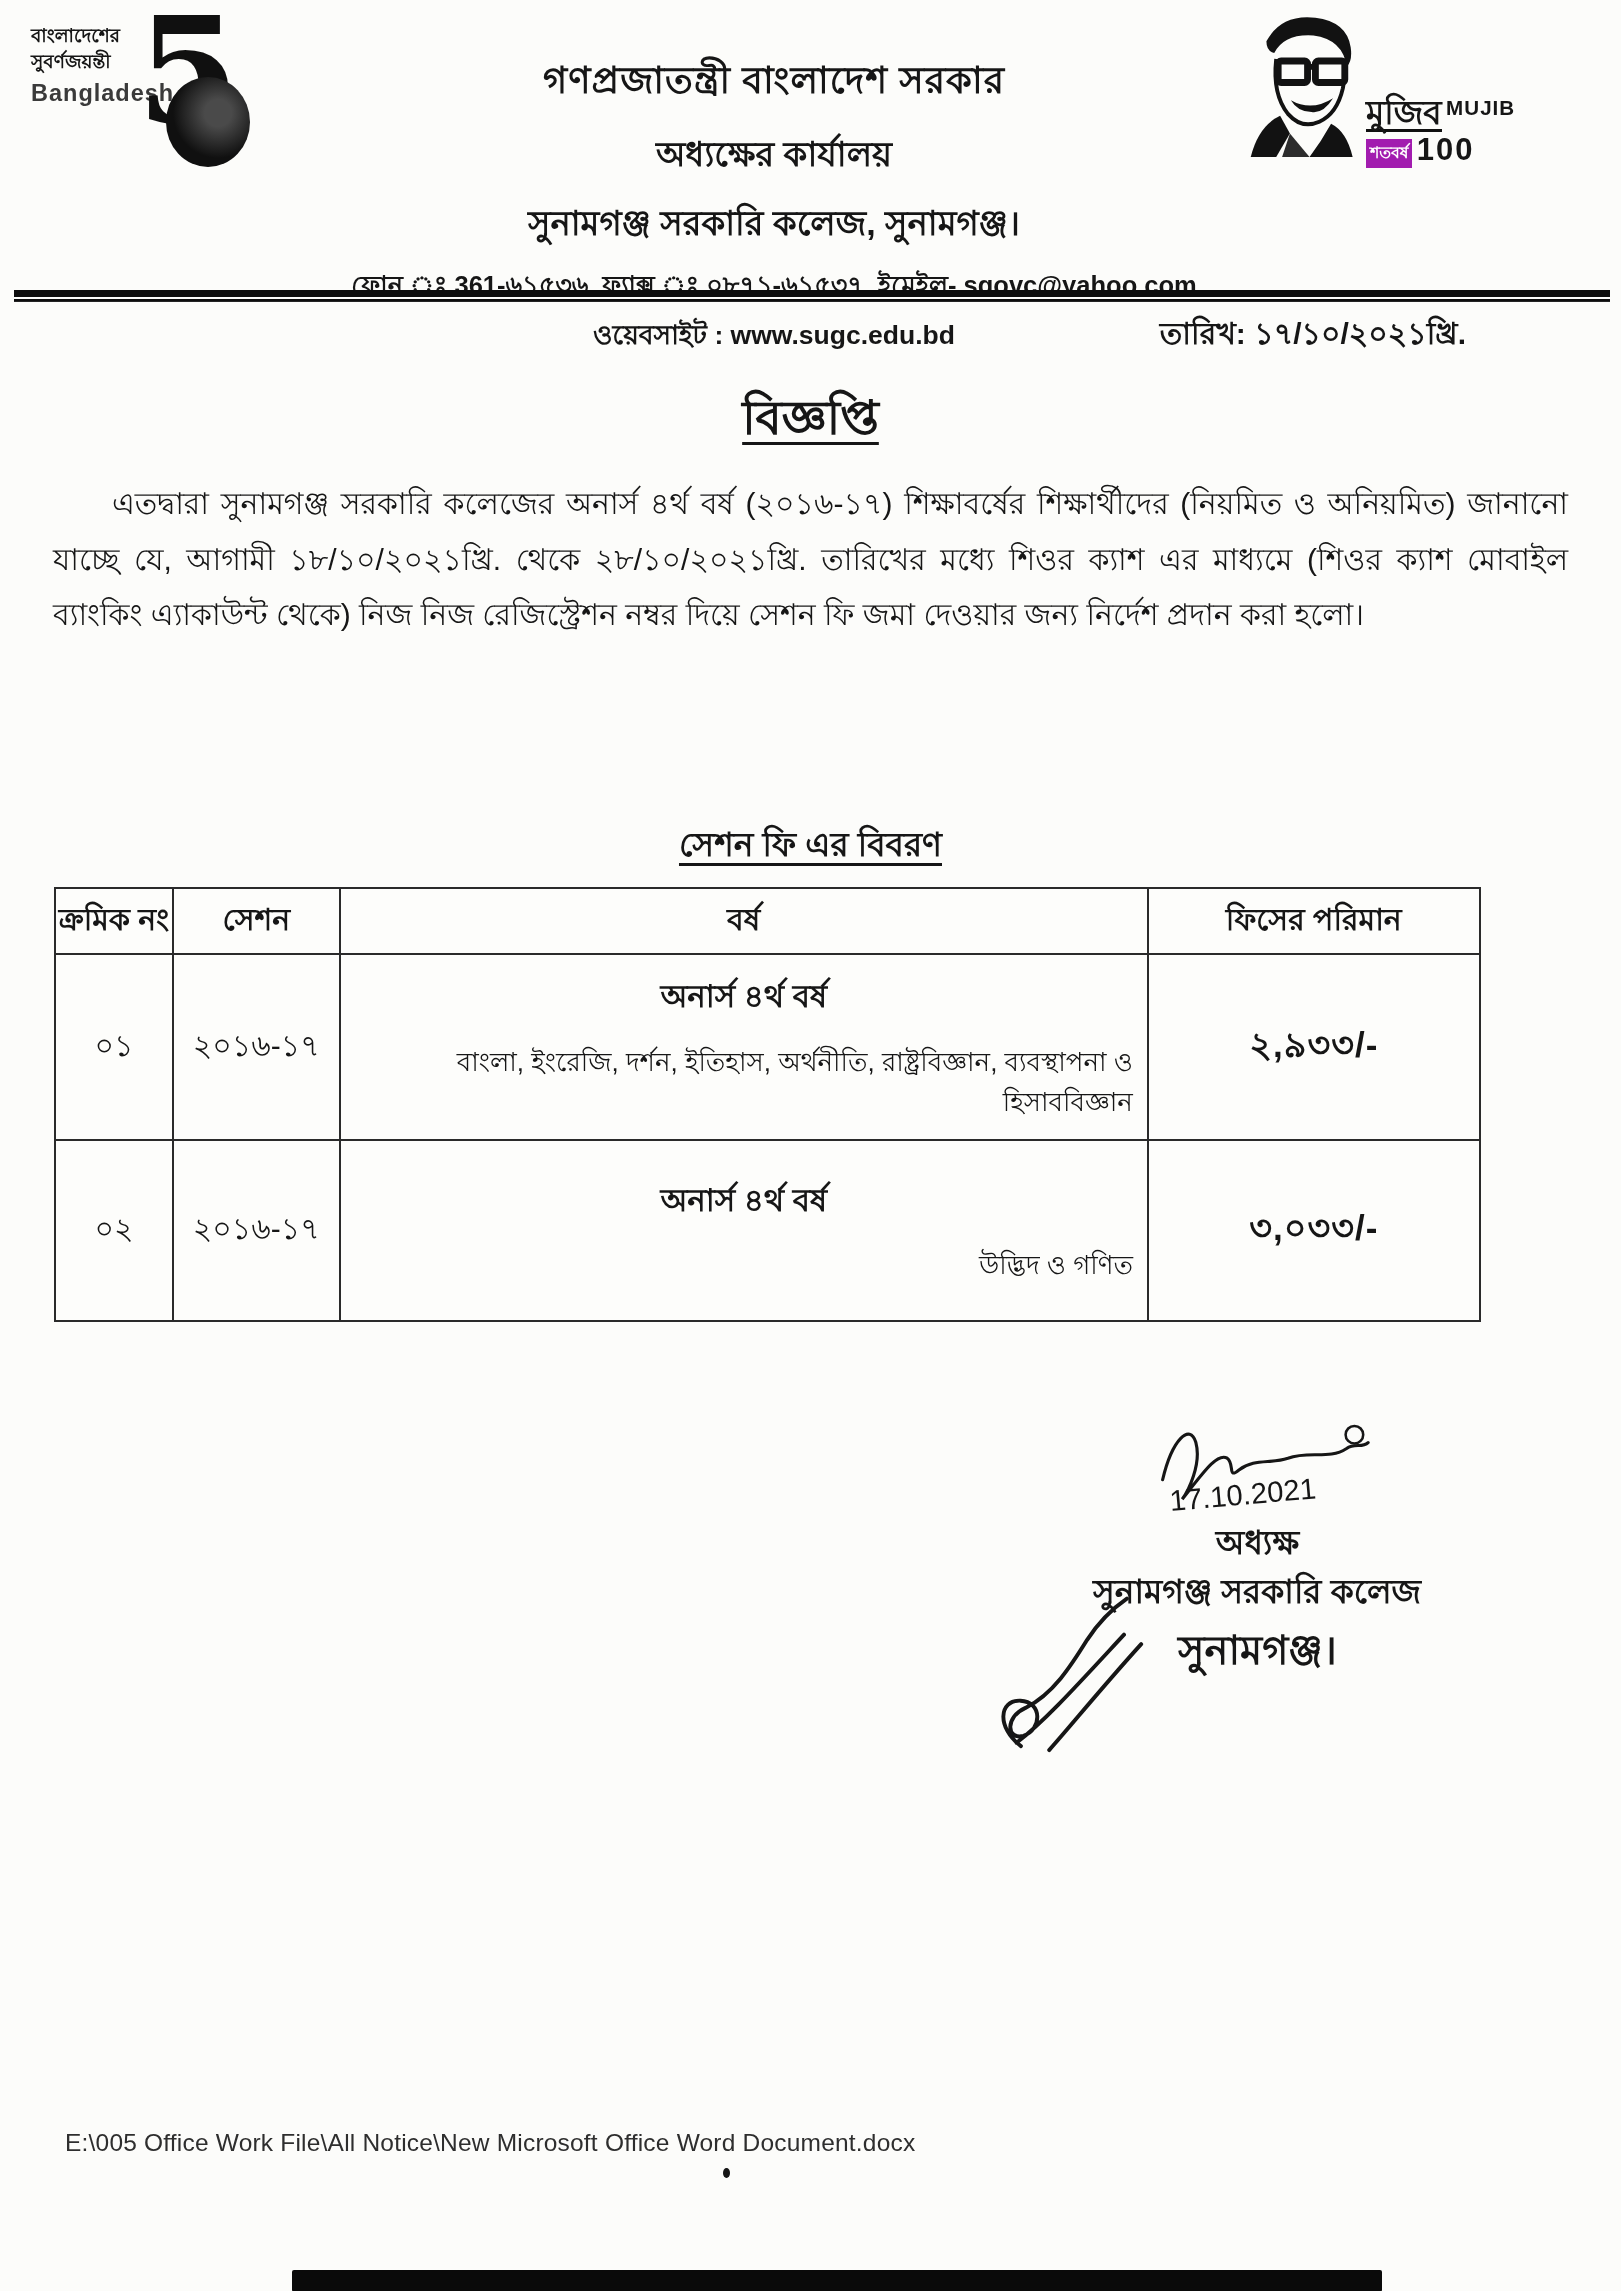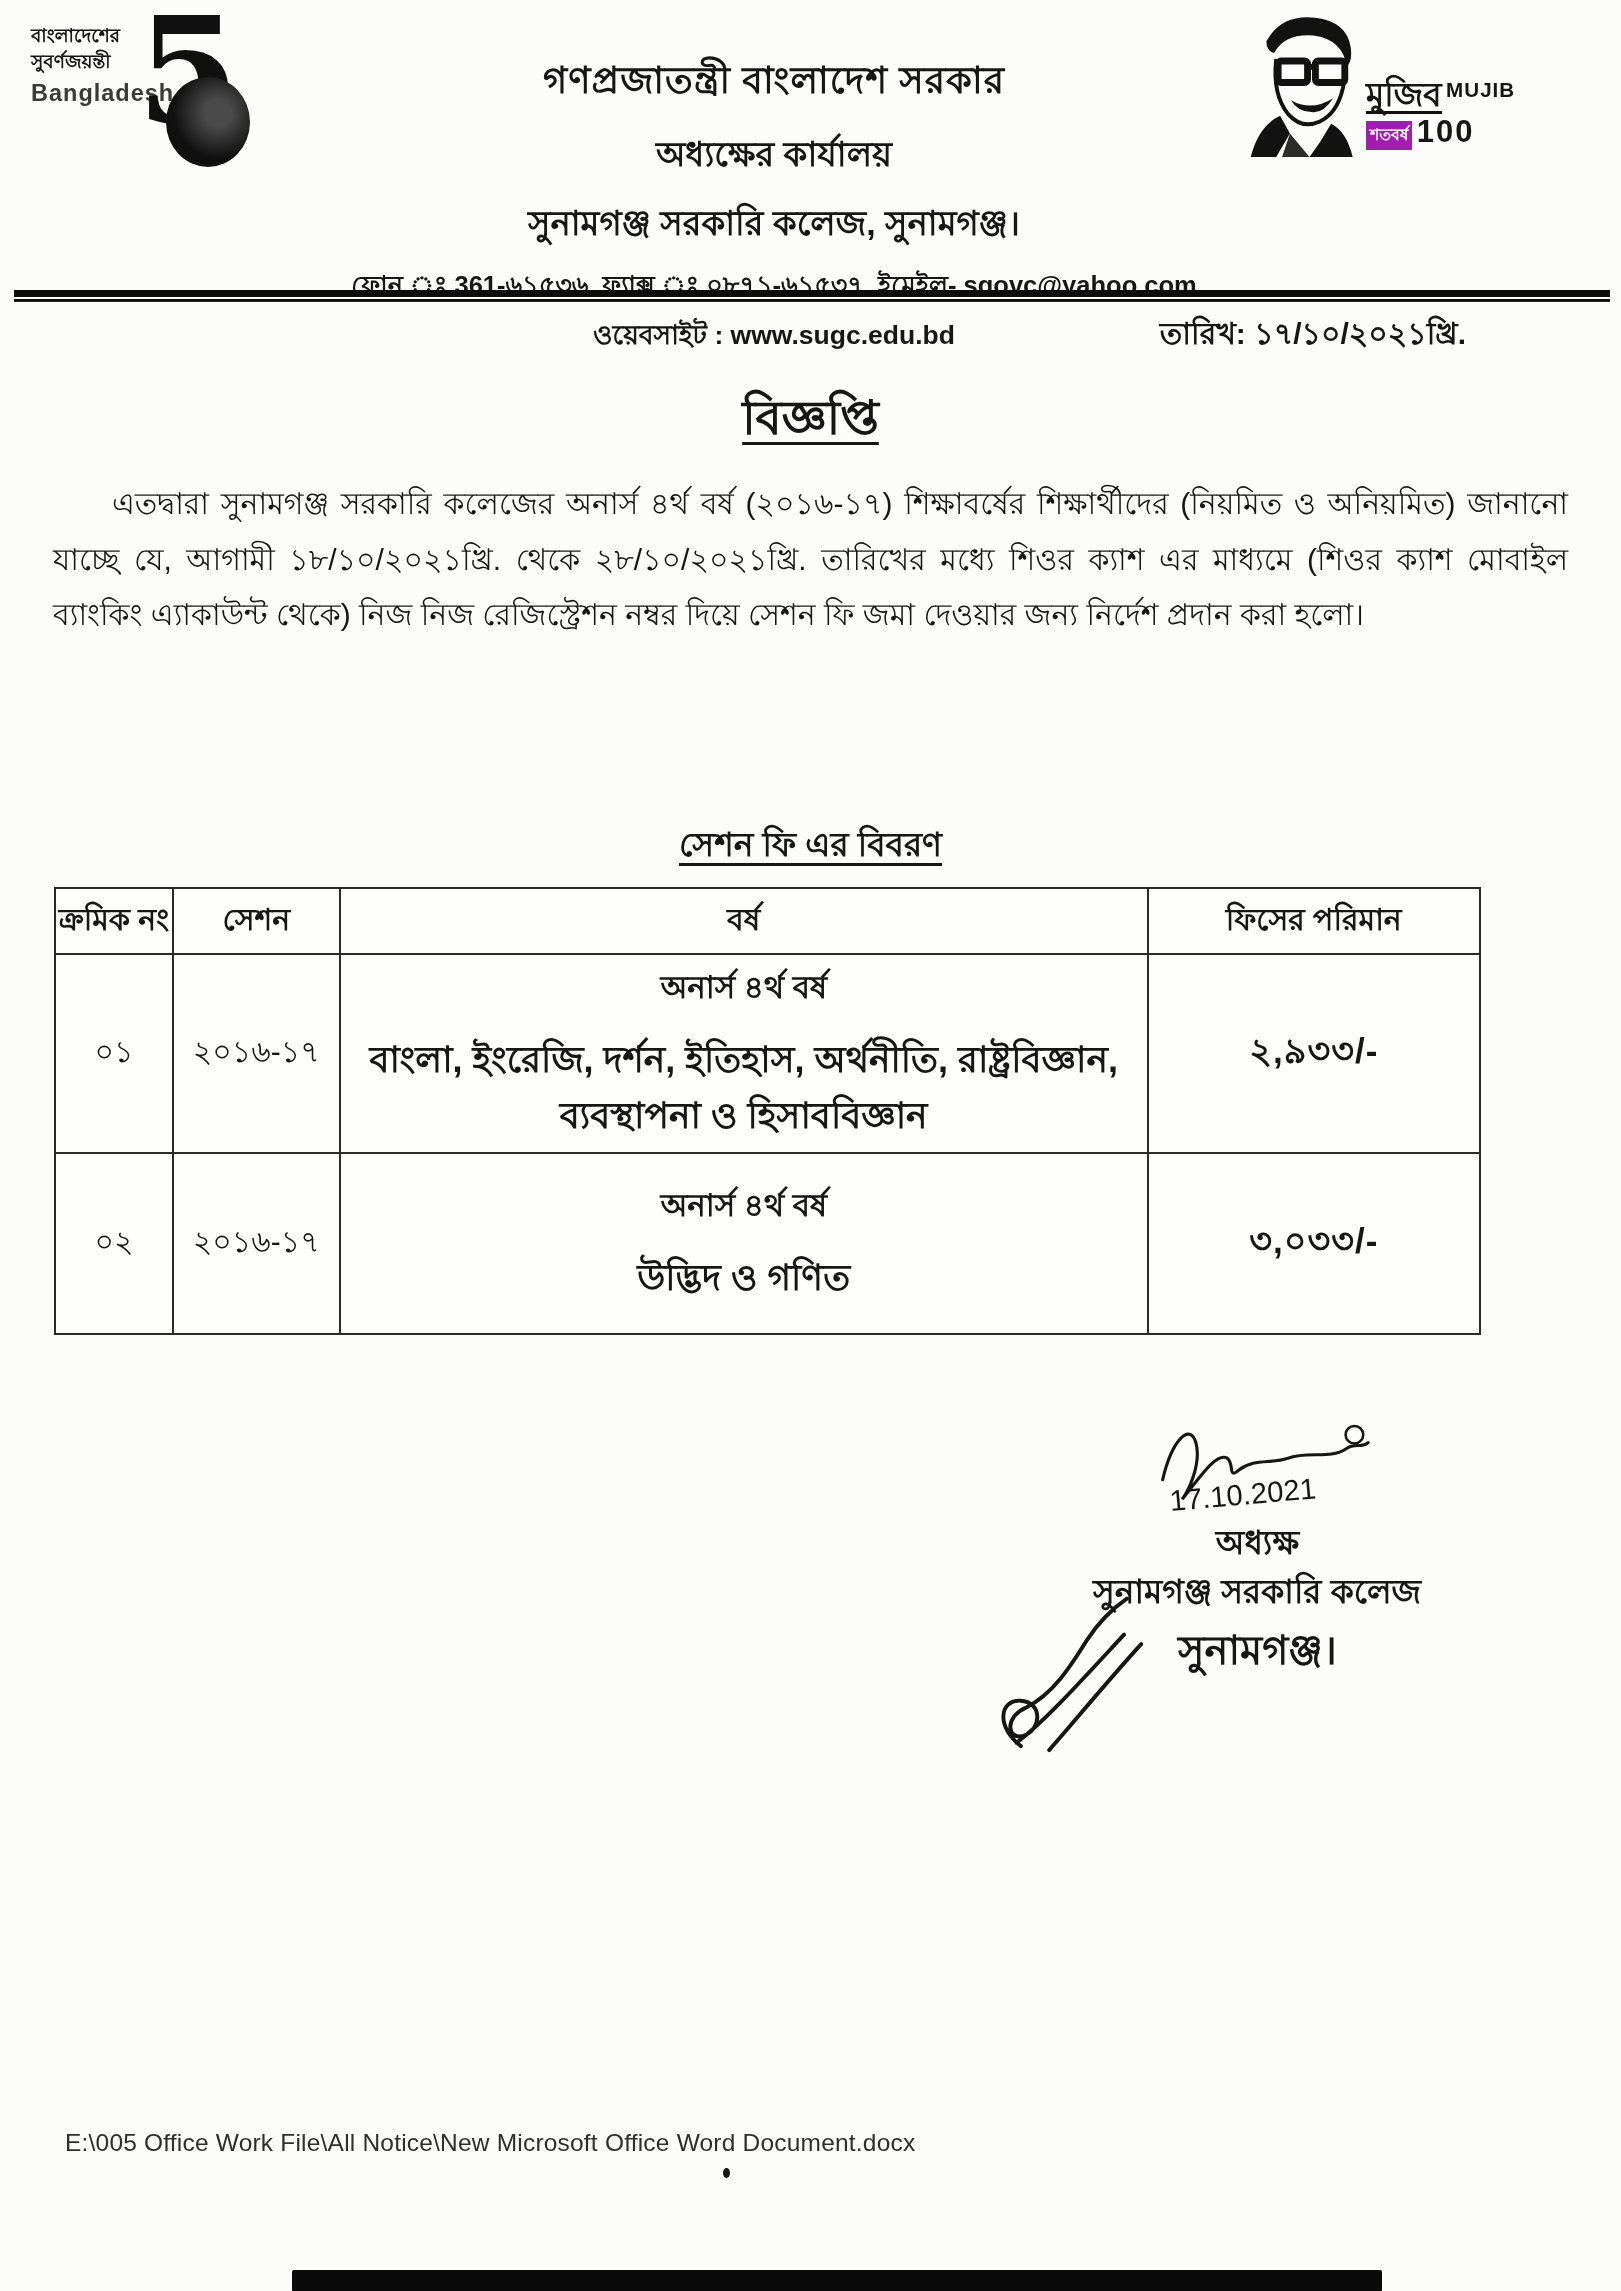--- a/index.html
+++ b/index.html
@@ -41,21 +41,21 @@
   }
   .logo50-zero {
     position: absolute; left: 135px; top: 61px;
     width: 84px; height: 90px; border-radius: 50%;
     background: radial-gradient(circle at 62% 40%, #4a4a4a 0 18%, #101010 60%);
   }
 
   
   .logo-mujib { position: absolute; left: 1237px; top: 9.8px; width: 284px; height: 152px; }
   .mujib-portrait { position: absolute; left: 0; top: 0; }
-  .mujib-textblock { position: absolute; left: 129px; top: 68px; white-space: nowrap; }
+  .mujib-textblock { position: absolute; left: 129px; top: 86px; white-space: nowrap; }
   .mujib-bn { display: inline-block; font-size: 33px; font-weight: 800; border-bottom: 3.9px solid #101010; line-height: 1.0; }
   .mujib-en { display: inline-block; font-size: 20.6px; font-weight: 800; letter-spacing: 1px; vertical-align: top; }
   .mujib-sub { display: inline-block; font-size: 15.7px; font-weight: 700; background: #a21caf; color: #fff; padding: 1px 3.9px; }
   .mujib-100 { display: inline-block; font-size: 31px; font-weight: 800; letter-spacing: 2px; vertical-align: bottom; }
 
   .top-rule {
     position: absolute; left: 13.7px; top: 290px; width: 1596px; height: 8.8px;
     background: #0d0d0d;
     border-bottom: 2px solid #fcfcfa;
     box-shadow: 0 2.9px 0 #0d0d0d;
@@ -98,21 +98,21 @@
   table.fee, table.fee th, table.fee td { border: 2.9px solid #2a2a2a; }
   table.fee th {
     font-size: 30px; font-weight: 700;
     height: 66px; text-align: center; vertical-align: middle;
   }
   table.fee td { text-align: center; vertical-align: middle; padding: 7.8px 13.7px; }
   tr.row-1 { height: 186px; }
   tr.row-2 { height: 181px; }
   .cell-serial, .cell-session { font-size: 30px; font-weight: 500; }
   .year-title { font-size: 31px; font-weight: 700; margin-bottom: 17.6px; }
-  .year-subjects { font-size: 36px; font-weight: 700; line-height: 1.55; }
+  .year-subjects { font-size: 26px; font-weight: 400; line-height: 1.55; text-align: right; }
   .cell-fee { font-size: 35px; font-weight: 600; letter-spacing: 1px; }
 
   
   .sig-svg { position: absolute; left: 1145px; top: 1409px; }
   .sig-designation {
     position: absolute; left: 1135px; top: 1517px; width: 245px;
     text-align: center; font-size: 33px; font-weight: 600;
   }
   .sig-org {
     position: absolute; left: 1051px; top: 1566px; width: 412px;

